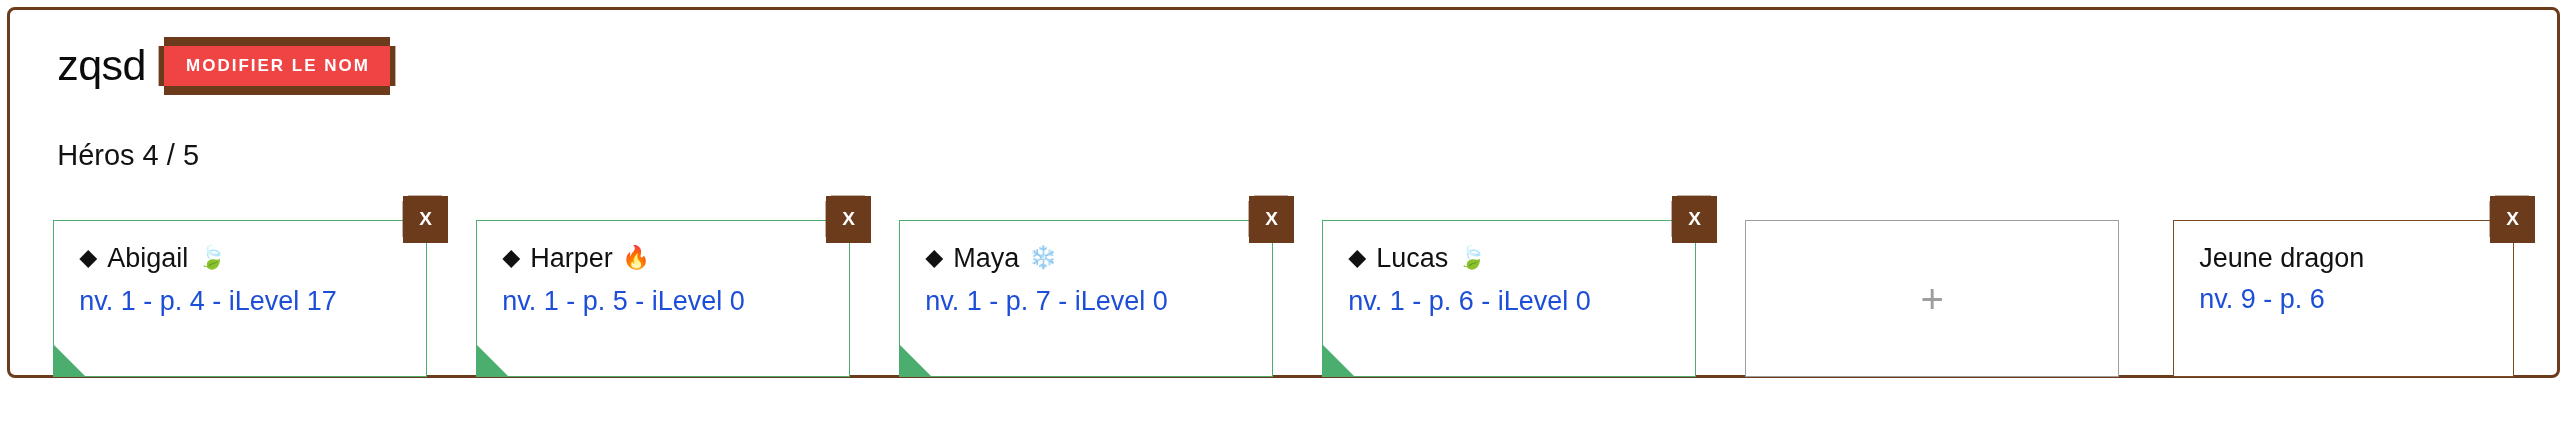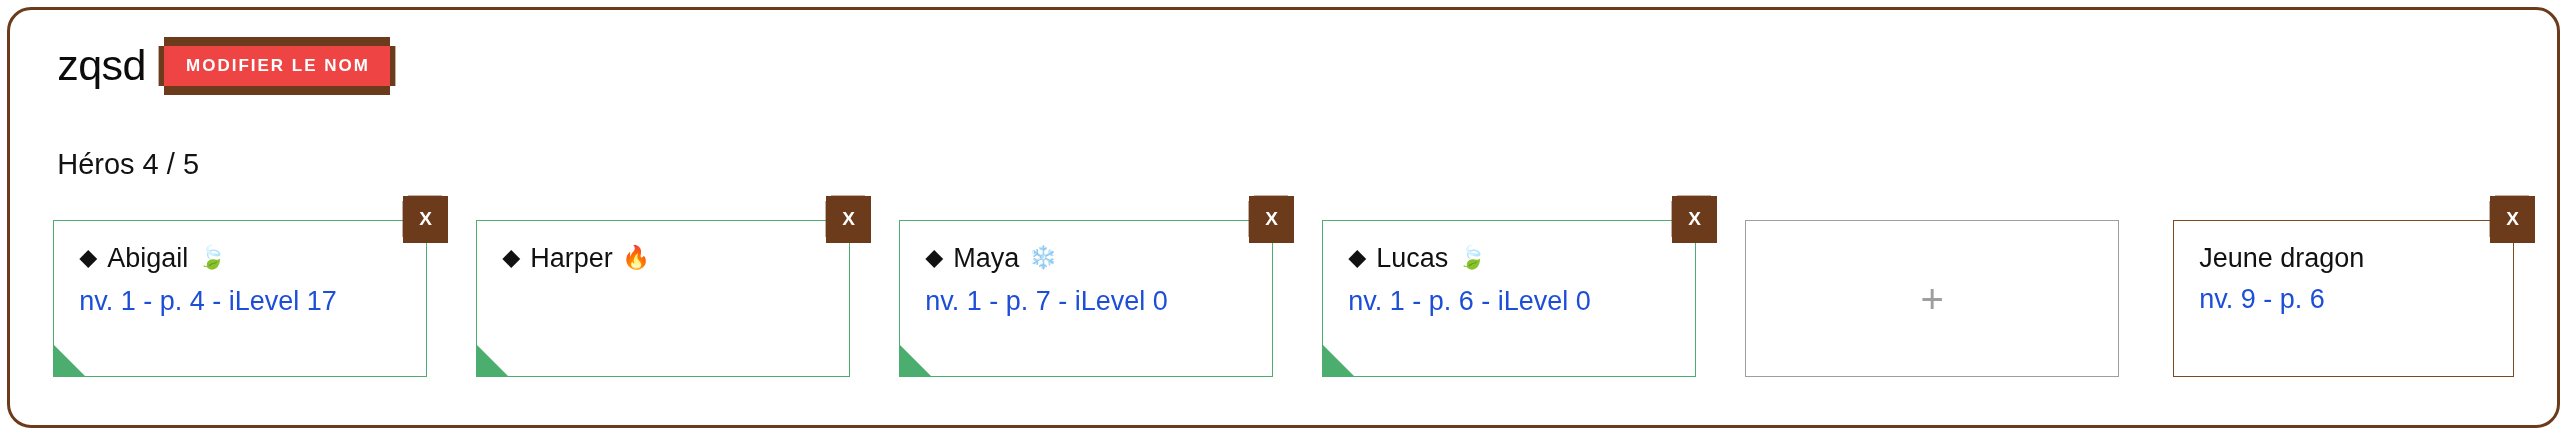--- a/index.html
+++ b/index.html
@@ -15,24 +15,24 @@
     color: #141414;
     overflow: hidden;
   }
 
   
   .panel {
     position: absolute;
     left: 7.2px;
     top: 7.2px;
     width: 2553px;
-    height: 421px;
+    height: 371px;
     box-sizing: border-box;
     border: 3.6px solid #6B3B1C;
-    border-radius: 24px;
+    border-radius: 8px;
     background: #ffffff;
   }
 
   
   .header-row {
     position: absolute;
     left: 47px;
     top: 34px;
     display: flex;
     align-items: center;
@@ -80,21 +80,21 @@
 
   
   .section-label {
     position: absolute;
     font-size: 29px;
     font-weight: 400;
     color: #121212;
     line-height: 1;
     white-space: nowrap;
   }
-  .label-heroes { left: 47px; top: 140px; }
+  .label-heroes { left: 47px; top: 131px; }
   .label-companion { right: 47px; top: 143px; }
 
   
   .cards-row {
     position: absolute;
     top: 210px;
     left: 43px;
     display: flex;
     gap: 49px;
   }
@@ -235,20 +235,21 @@
       <div class="corner-tri"></div>
     </div>
 
     <div class="card">
       <button class="x-btn">X</button>
       <div class="card-name">
         <span class="gem">◆</span>
         <span>Harper</span>
         <span class="elem">🔥</span>
       </div>
+      <div class="card-stats">nv. 1 - p. 5 - iLevel 0</div>
       <div class="corner-tri"></div>
     </div>
 
     <div class="card">
       <button class="x-btn">X</button>
       <div class="card-name">
         <span class="gem">◆</span>
         <span>Maya</span>
         <span class="elem">❄️</span>
       </div>

